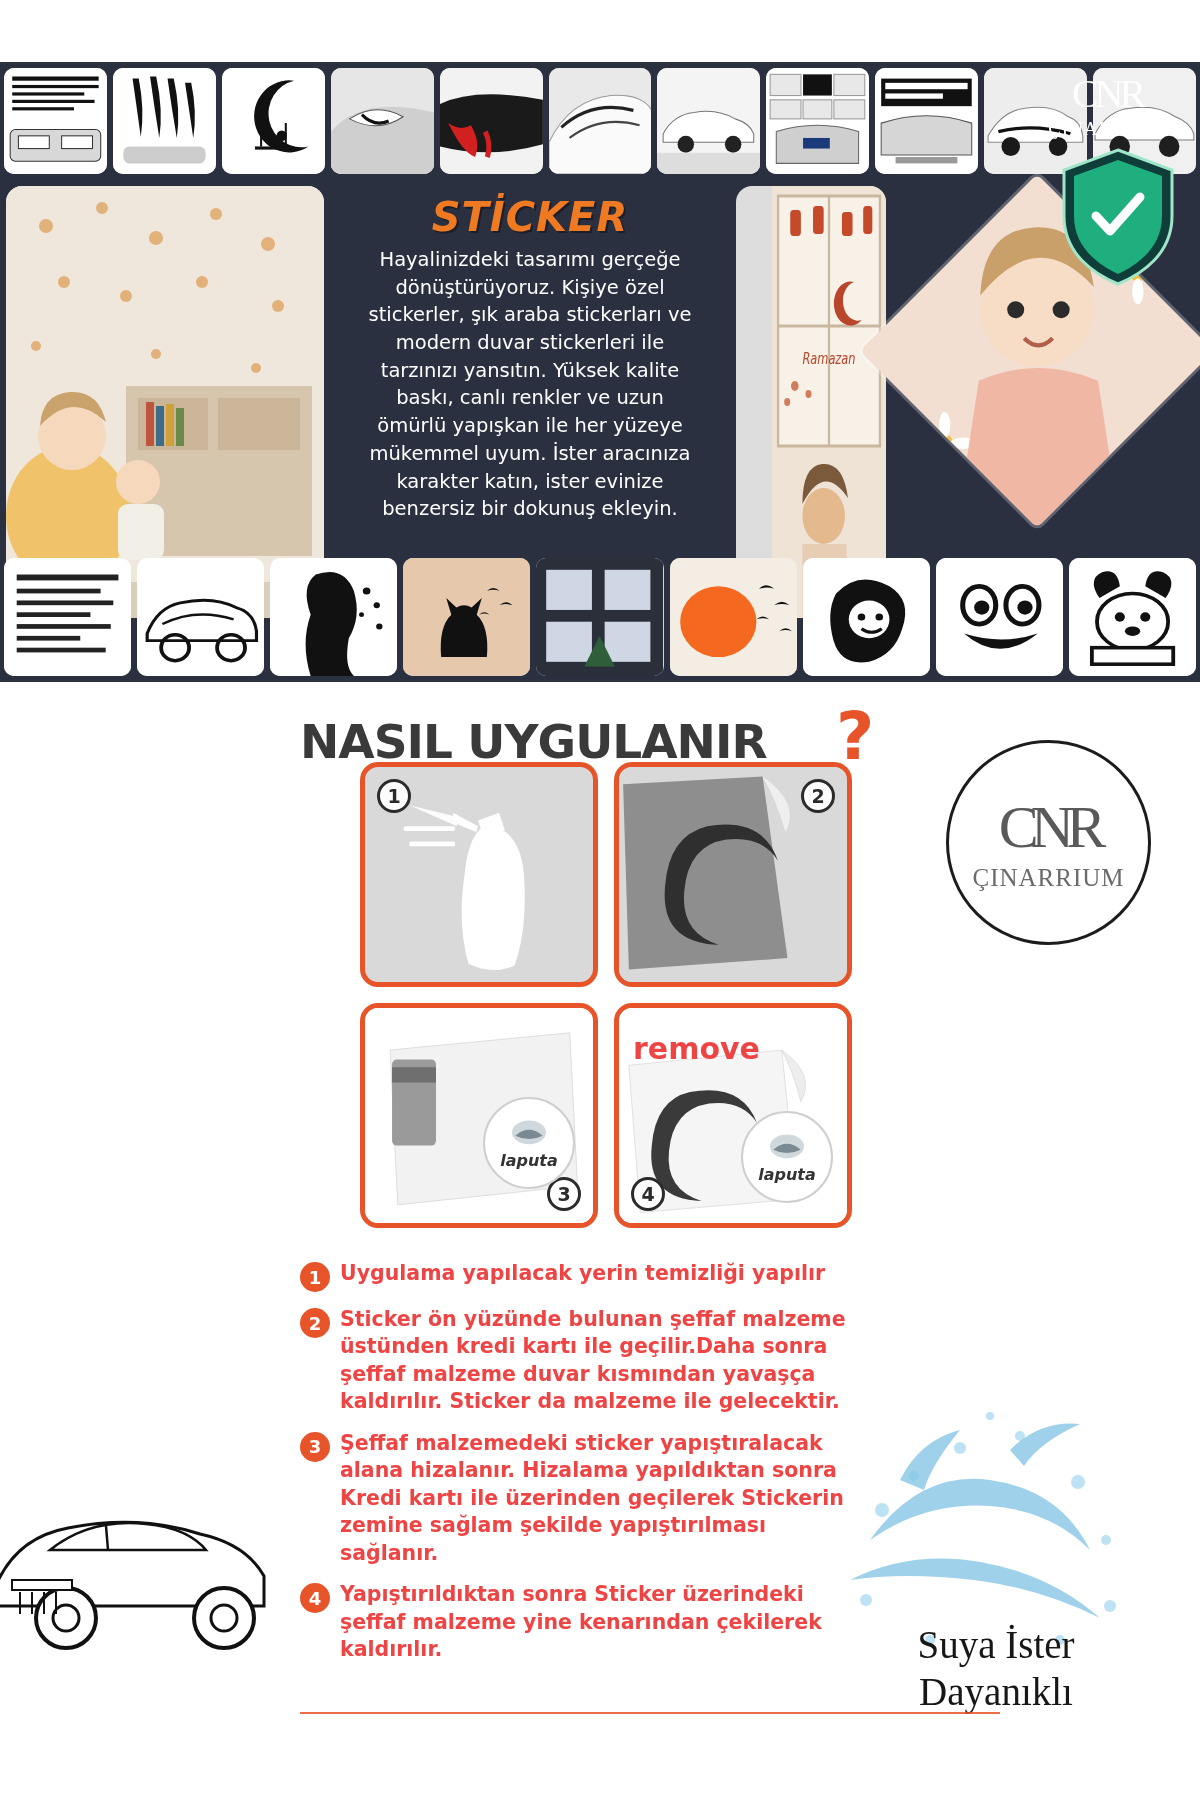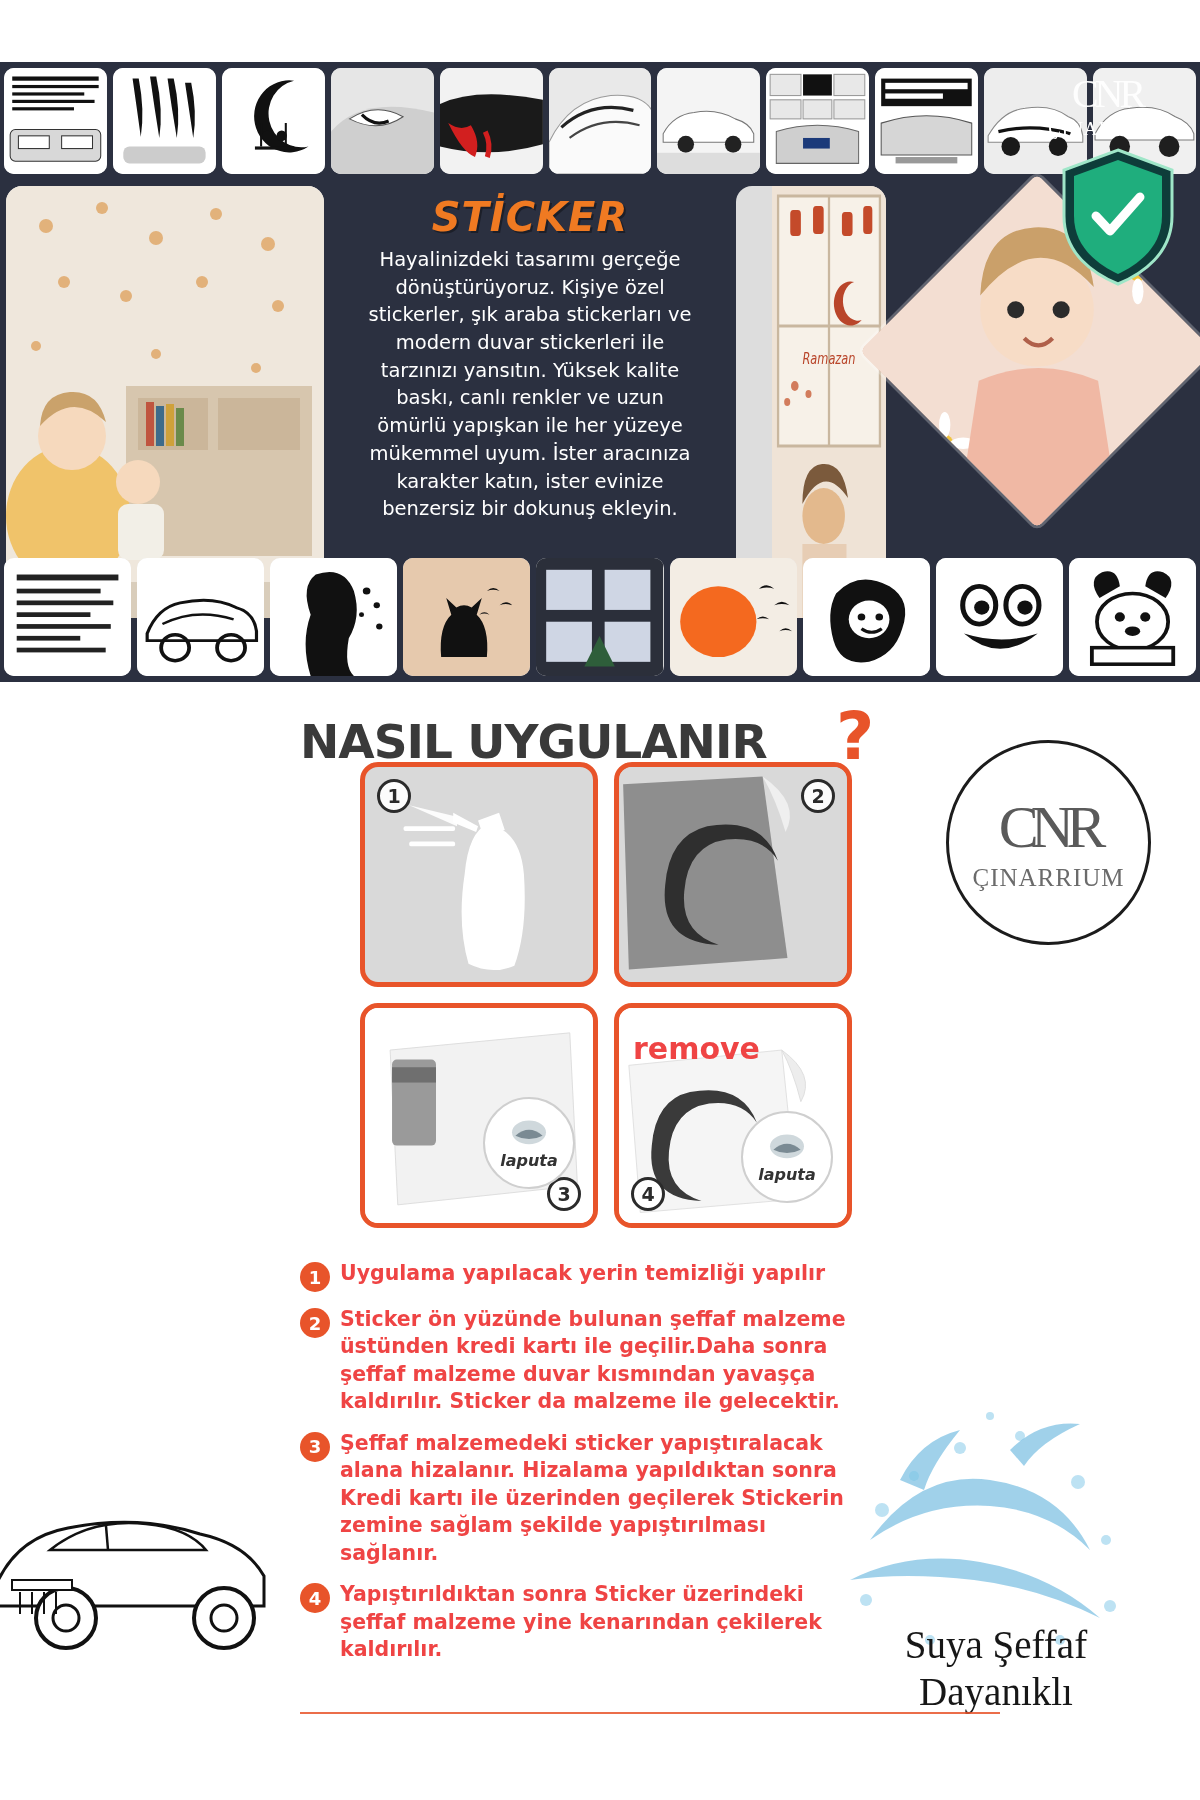--- a/index.html
+++ b/index.html
@@ -634,21 +634,21 @@
             <circle cx="268" cy="92" r="7"></circle>
             <circle cx="296" cy="150" r="5"></circle>
           <circle cx="56" cy="210" r="6"></circle>
             <circle cx="300" cy="216" r="6"></circle>
             <circle cx="180" cy="26" r="4"></circle>
           <circle cx="250" cy="250" r="5"></circle>
             <circle cx="120" cy="250" r="5"></circle>
         </g>
       </svg>
     </div>
-    <div class="water-text">Suya Şeffaf Dayanıklı</div>
+    <div class="water-text">Suya İster Dayanıklı</div>
 
     <div class="car-art">
       <svg viewBox="0 0 340 250" width="340" height="250">
         <path d="M4 150 q20 -52 74 -62 q70 -14 132 6 q46 10 64 42 l0 30 -270 0z" fill="#fff" stroke="#111" stroke-width="3"></path>
         <path d="M60 110 q40 -32 96 -26 q42 4 60 26z" fill="#fff" stroke="#111" stroke-width="2.5"></path>
         <line x1="116" y1="86" x2="118" y2="110" stroke="#111" stroke-width="2.5"></line>
         <circle cx="76" cy="178" r="30" fill="#fff" stroke="#111" stroke-width="4"></circle>
         <circle cx="76" cy="178" r="13" fill="#fff" stroke="#111" stroke-width="3"></circle>
         <circle cx="234" cy="178" r="30" fill="#fff" stroke="#111" stroke-width="4"></circle>
         <circle cx="234" cy="178" r="13" fill="#fff" stroke="#111" stroke-width="3"></circle>

